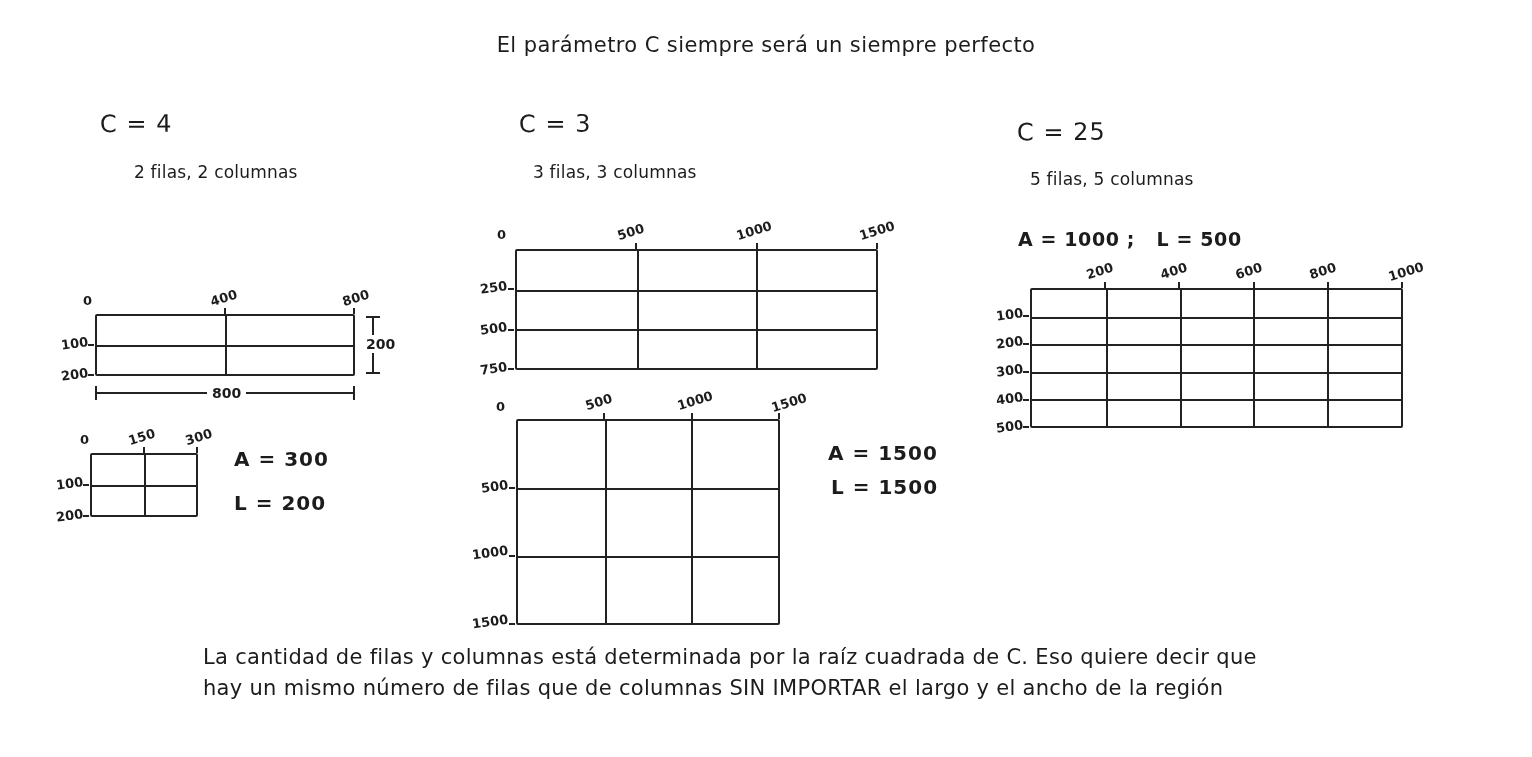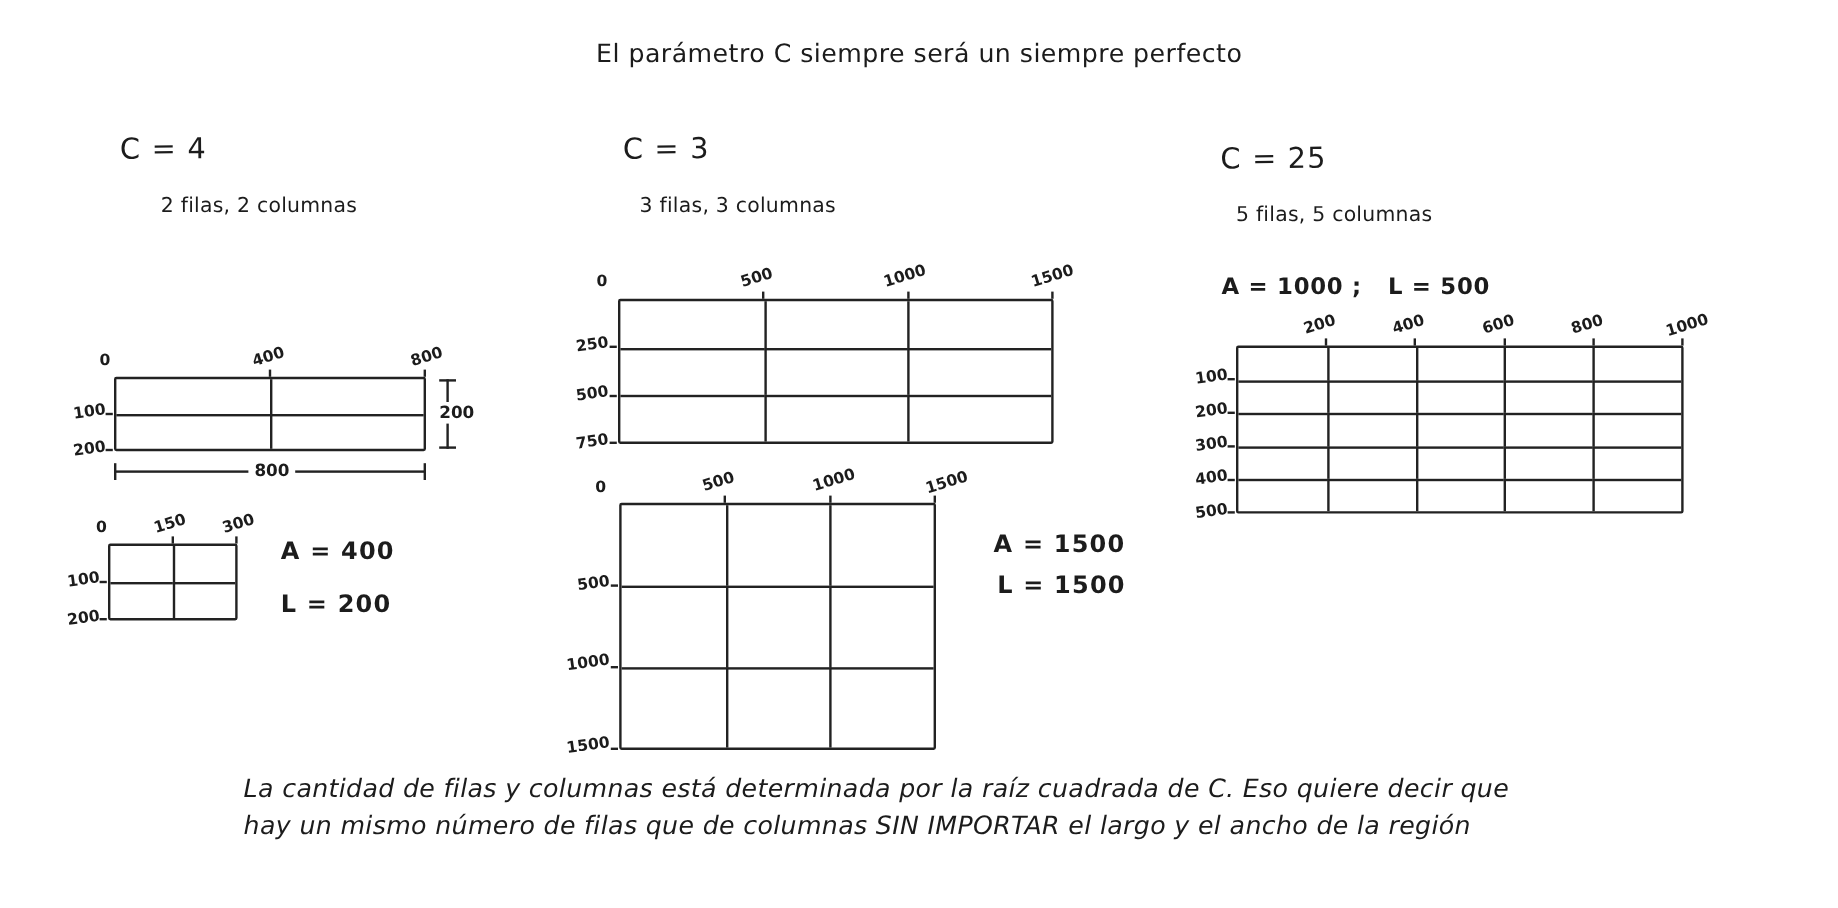--- a/index.html
+++ b/index.html
@@ -33,21 +33,21 @@
   }
   .tkt{position:absolute;width:2px;height:6px;background:#222;top:-6px;}
   .tkl{position:absolute;width:6px;height:2px;background:#222;left:-7px;}
   .side{position:absolute;font-size:20px;font-weight:bold;white-space:pre;letter-spacing:1px;}
   .dimlv{position:absolute;width:2px;background:#222;}
   .dimlh{position:absolute;height:2px;background:#222;}
   .dimlabel{
     position:absolute;background:#fff;padding:0 5px;font-size:14px;
     font-weight:bold;line-height:18px;
   }
-  .fline{position:absolute;font-size:21px;letter-spacing:.3px;white-space:nowrap;font-style:italic;}
+  .fline{position:absolute;font-size:21px;letter-spacing:.3px;white-space:nowrap;}
 </style>
 </head>
 <body>
 
 <div class="page">
 
   <div class="title">El parámetro C siempre será un siempre perfecto</div>
 
   <span class="clabel" style="left:100px;top:110px">C = 4</span>
   <span class="note" style="left:134px;top:162px">2 filas, 2 columnas</span>
@@ -89,21 +89,21 @@
       </div>
     <span class="xt up" style="left:-10px;top:-21px">0</span>
     <span class="xt" style="left:calc(50% - 13px);top:-20px">150</span>
     <span class="xt" style="left:calc(100% - 10px);top:-20px">300</span>
     <i class="tkt" style="left:calc(50% - 1px)"></i>
     <i class="tkt" style="left:calc(100% - 2px)"></i>
     <span class="yt" style="right:calc(100% + 7px);top:calc(50% - 9px)">100</span>
     <span class="yt" style="right:calc(100% + 7px);top:calc(100% - 9px)">200</span>
     <i class="tkl" style="top:calc(50% - 1px)"></i>
     <i class="tkl" style="top:calc(100% - 2px)"></i>
-    <span class="side" style="left:calc(100% + 36px);top:-6px">A = 400</span>
+    <span class="side" style="left:calc(100% + 36px);top:-6px">A = 300</span>
     <span class="side" style="left:calc(100% + 36px);top:38px">L = 200</span>
   </div>
 
   <span class="clabel" style="left:519px;top:110px">C = 3</span>
   <span class="note" style="left:533px;top:162px">3 filas, 3 columnas</span>
 
   <div class="gw" style="left:515px;top:249px;width:363px;height:121px">
     <div class="grid" style="grid-template-rows: repeat(3, 1fr); grid-template-columns: repeat(3, 1fr);">
         <i></i>
         <i class="bl"></i>

